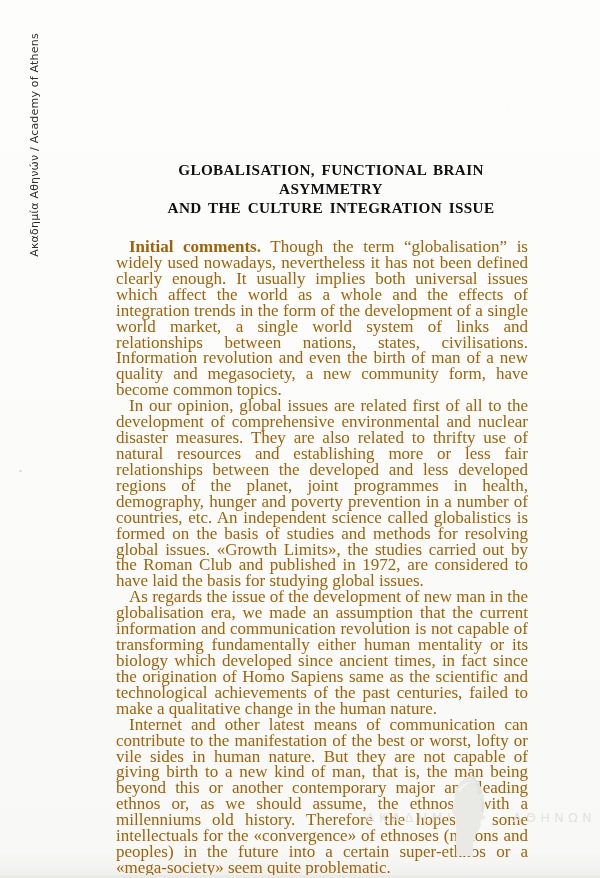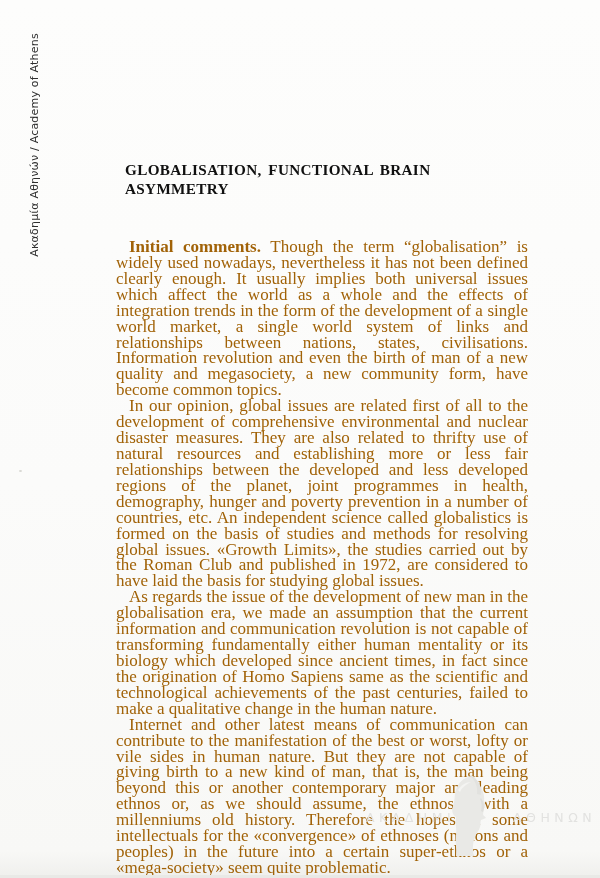--- a/index.html
+++ b/index.html
@@ -20,21 +20,21 @@
     font-family: "DejaVu Sans", sans-serif;
     font-size: 11px;
     letter-spacing: 0.2px;
     color: #2e2e2e;
   }
 
   
   .title {
     position: absolute;
     top: 151px; left: 125px; width: 412px;
-    text-align: left;
+    text-align: center;
     font-weight: bold;
     font-size: 15.2px;
     line-height: 18.8px;
     letter-spacing: 0.35px;
     word-spacing: 2.5px;
     color: #101010;
   }
 
   
   .body-text {
@@ -78,21 +78,21 @@
     width: 3px; height: 2px;
     background: #d8d8d4;
     border-radius: 50%;
   }
 </style>
 </head>
 <body>
 
 <div class="stamp-vertical">Ακαδημία Αθηνών / Academy of Athens</div>
 
-<h1 class="title"><span>GLOBALISATION, FUNCTIONAL BRAIN ASYMMETRY</span><br></h1>
+<h1 class="title"><span>GLOBALISATION, FUNCTIONAL BRAIN ASYMMETRY</span><br><span>AND THE CULTURE INTEGRATION ISSUE</span></h1>
 
 <div class="body-text">
     <p><span class="run-bold">Initial comments.</span><span> Though the term “globalisation” is widely used nowadays, nevertheless it has not been defined clearly enough. It usually implies both universal issues which affect the world as a whole and the effects of integration trends in the form of the development of a single world market, a single world system of links and relationships between nations, states, civilisations. Information revolution and even the birth of man of a new quality and megasociety, a new community form, have become common topics.</span></p>
     <p><span>In our opinion, global issues are related first of all to the development of comprehensive environmental and nuclear disaster measures. They are also related to thrifty use of natural resources and establishing more or less fair relationships between the developed and less developed regions of the planet, joint programmes in health, demography, hunger and poverty prevention in a number of countries, etc. An independent science called </span><span class="run-italic">globalistics</span><span> is formed on the basis of studies and methods for resolving global issues. «Growth Limits», the studies carried out by the Roman Club and published in 1972, are considered to have laid the basis for studying global issues.</span></p>
     <p><span>As regards the issue of the development of new man in the globalisation era, we made an assumption that the current information and communication revolution is not capable of transforming fundamentally either human mentality or its biology which developed since ancient times, in fact since the origination of Homo Sapiens same as the scientific and technological achievements of the past centuries, failed to make a qualitative change in the human nature.</span></p>
     <p><span>Internet and other latest means of communication can contribute to the manifestation of the best or worst, lofty or vile sides in human nature. But they are not capable of giving birth to a new kind of man, that is, the man being beyond this or another contemporary major and leading ethnos or, as we should assume, the ethnoses with a millenniums old history. Therefore the hopes of some intellectuals for the «convergence» of ethnoses (nations and peoples) in the future into a certain super-ethnos or a «mega-society» seem quite problematic.</span></p>
     <p><span>In our opinion, the so-called «mass culture» and its violence, sex and cruelty cult are devoid of any attributes pertaining to the development of a new kind man. It just replaced intelligence with instincts, love with sex, man with a</span></p>
   </div>
 
 <span class="watermark-text wm-left">ΑΚΑΔΗΜΙΑ</span>

